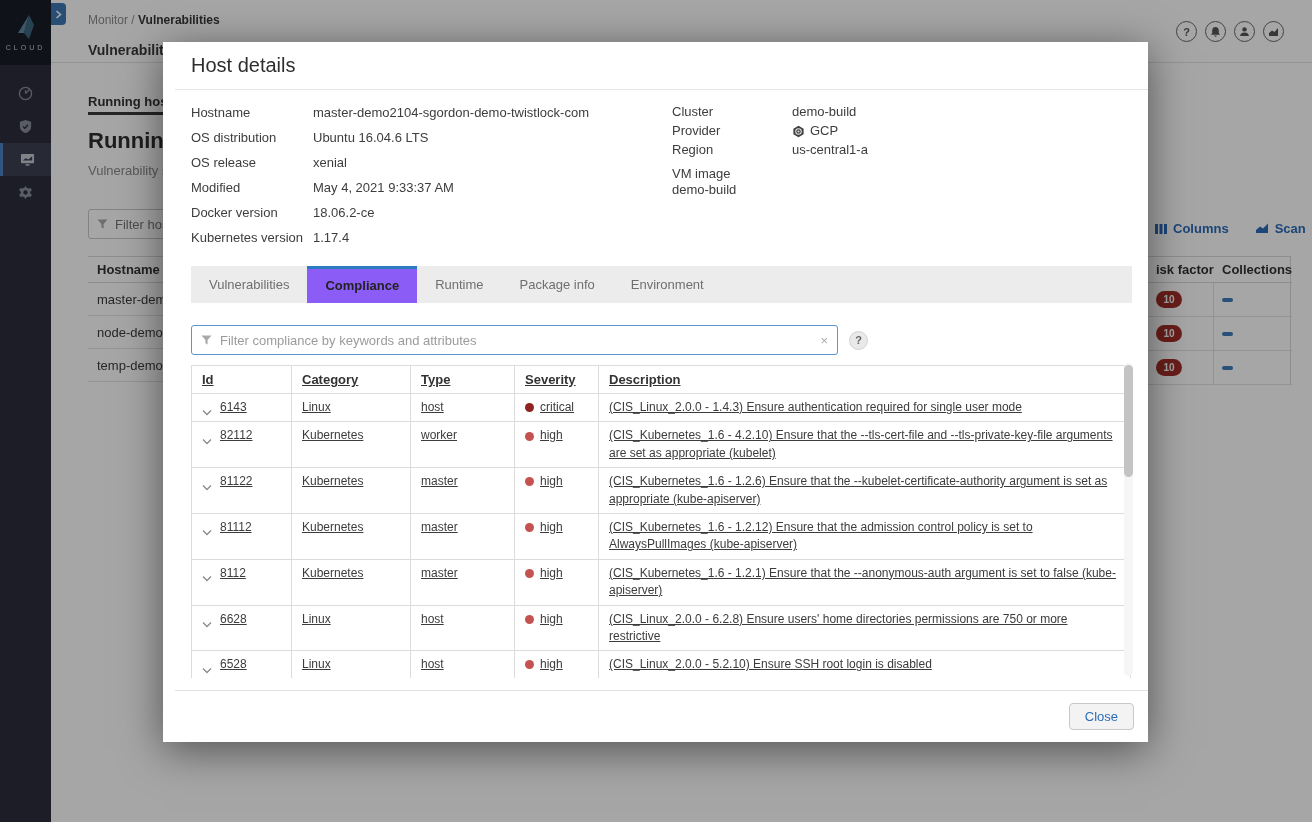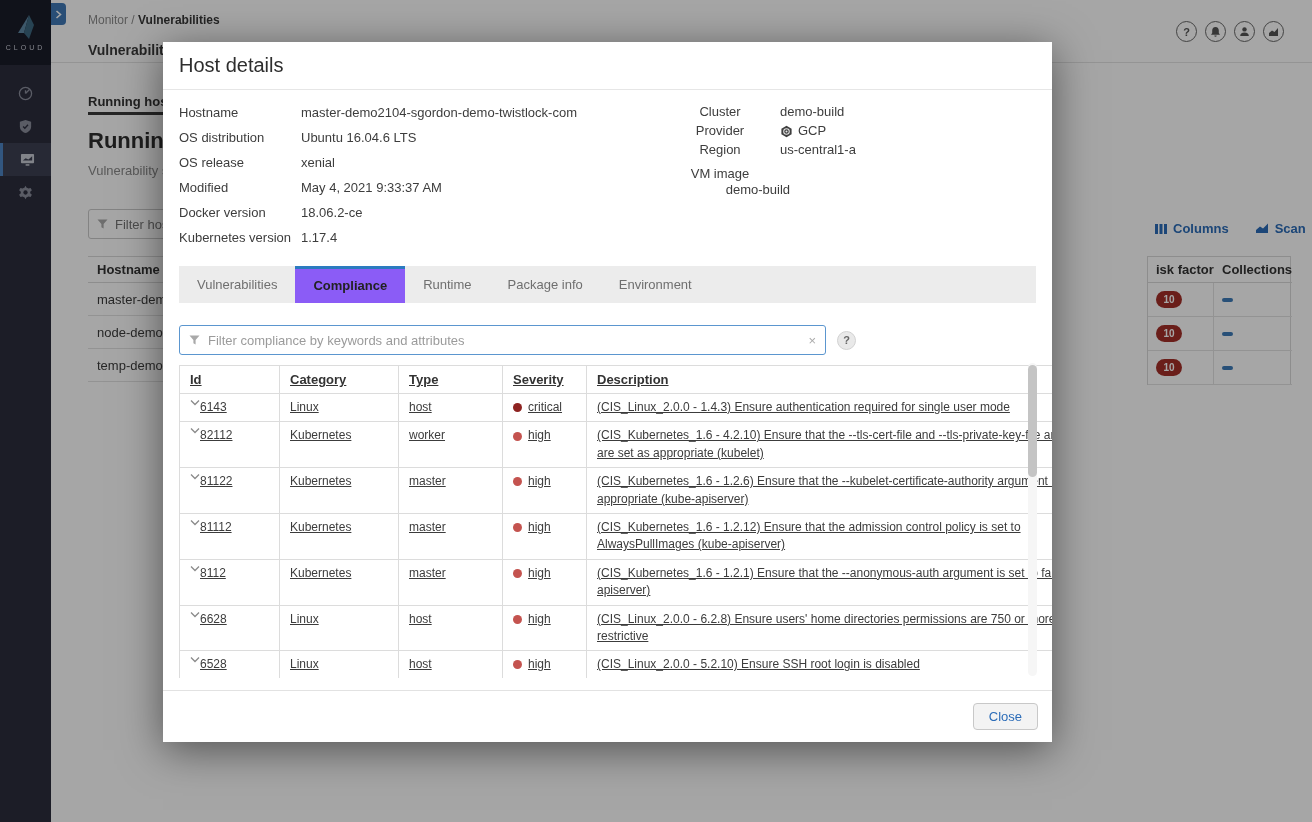--- a/index.html
+++ b/index.html
@@ -50,32 +50,32 @@
   .bg-table-right { position:absolute; left:1096px; top:256px; width:144px; border:1px solid #d9d9d9; border-bottom:none; display:grid; grid-template-columns:66px 78px; }
   .bg-table-right .hcell { height:26px; line-height:26px; font-size:13px; font-weight:bold; color:#333; border-bottom:1px solid #d9d9d9; padding-left:8px; white-space:nowrap; overflow:hidden; }
   .bg-table-right .cell { height:34px; border-bottom:1px solid #e2e2e2; display:flex; align-items:center; padding-left:8px; }
   .bg-table-right .col-sep { border-right:1px solid #e2e2e2; }
   .risk-badge { min-width:26px; height:17px; border-radius:9px; background:var(--risk-badge,#a42f28); color:#fff; font-size:10px; font-weight:bold; display:flex; align-items:center; justify-content:center; padding:0 4px; }
   .coll-dash { width:11px; height:4px; border-radius:2px; background:#3e7cb8; }
 
   
   .overlay { position:absolute; inset:0; background:rgba(0,0,0,0.35); z-index:5; }
   .modal {
-    position:absolute; left:163px; top:42px; width:889px; height:700px; background:#fff; z-index:10;
-    box-shadow:0 8px 40px rgba(0,0,0,0.5); display:flex; flex-direction:column;
+    position:absolute; left:163px; top:42px; width:985px; height:700px; background:#fff; z-index:10;
+    box-shadow:0 8px 40px rgba(0,0,0,0.5); display:flex; flex-direction:column;padding-left:12px;
   }
   .modal-header { height:48px; border-bottom:1px solid #e6e6e6; display:flex; align-items:center; padding:0 16px; }
   .modal-title { font-size:20px; color:#2e2e2e; }
   .modal-body { flex:1; padding:14px 16px 0; position:relative; overflow:hidden; }
 
   .info-grid { display:flex; height:142px; }
   .info-col-left { width:481px; }
   .info-row { display:flex; font-size:13px; color:#3d3d3d; }
   .info-col-left .info-row { margin-bottom:8px; line-height:17px; }
-  .info-col-right .info-row { margin-bottom:3px; line-height:16px;text-align:center; }
+  .info-col-right .info-row { margin-bottom:3px; line-height:16px; }
   .info-row .lbl { width:122px; flex:none; }
   .info-col-right .lbl { width:120px; }
   .info-row.vm-gap { margin-top:8px;flex-direction:column; }
   .provider-val { display:flex; align-items:center; gap:5px; }
 
   .tabs { margin-top:20px; display:flex; background:#ececec; height:37px; }
   .tab { padding:0 18px; font-size:13px; color:#6f6f6f; line-height:37px; }
   .tab.active { background:#8b5cf6; color:#222; font-weight:bold; border-top:3px solid var(--accent-blue,#2b7bc0); line-height:34px; }
 
   .filter-row { margin-top:22px; display:flex; align-items:center; gap:11px; }
@@ -85,21 +85,21 @@
   .clear-x { color:#aaa; font-size:13px; }
   .help-circle { width:19px; height:19px; border-radius:50%; background:#e9e9e9; border:1px solid #d2d2d2; color:#666; font-size:11px; font-weight:bold; display:flex; align-items:center; justify-content:center; }
 
   .table-clip { margin-top:10px; width:940px; height:313px; overflow:hidden; }
   table.comp { width:100%; border-collapse:collapse; table-layout:fixed; }
   table.comp col.c-id { width:100px; } table.comp col.c-cat { width:119px; }
   table.comp col.c-type { width:104px; } table.comp col.c-sev { width:84px; }
   table.comp th, table.comp td { border:1px solid #dcdcdc; text-align:left; vertical-align:top;text-decoration:underline; }
   table.comp th { font-size:13px; font-weight:bold; color:#333; padding:6px 10px; }
   table.comp td { font-size:12px; color:#3c3c3c; padding:5px 10px; line-height:1.45; }
-  .id-cell { display:flex; align-items:flex-start; }
+  .id-cell { display:flex; align-items:flex-end; gap:8px; }
   .chev { color:#8a8a8a; flex:none; }
   .sev-cell { display:flex; align-items:center; gap:6px; }
   .dot { width:9px; height:9px; border-radius:50%; flex:none; }
   .dot.critical { background:var(--severity-critical,#8e2321); }
   .dot.high { background:var(--severity-high,#c4534f); }
 
   .mscrollbar { position:absolute; right:15px; top:321px; width:9px; height:313px; background:#f6f6f6; border-radius:5px; }
   .mscroll-thumb { position:absolute; left:0; top:2px; width:9px; height:112px; background:#c4c4c4; border-radius:5px; }
 
   .modal-footer { height:52px; border-top:1px solid #e2e2e2; display:flex; align-items:center; justify-content:flex-end; padding:0 14px; }

